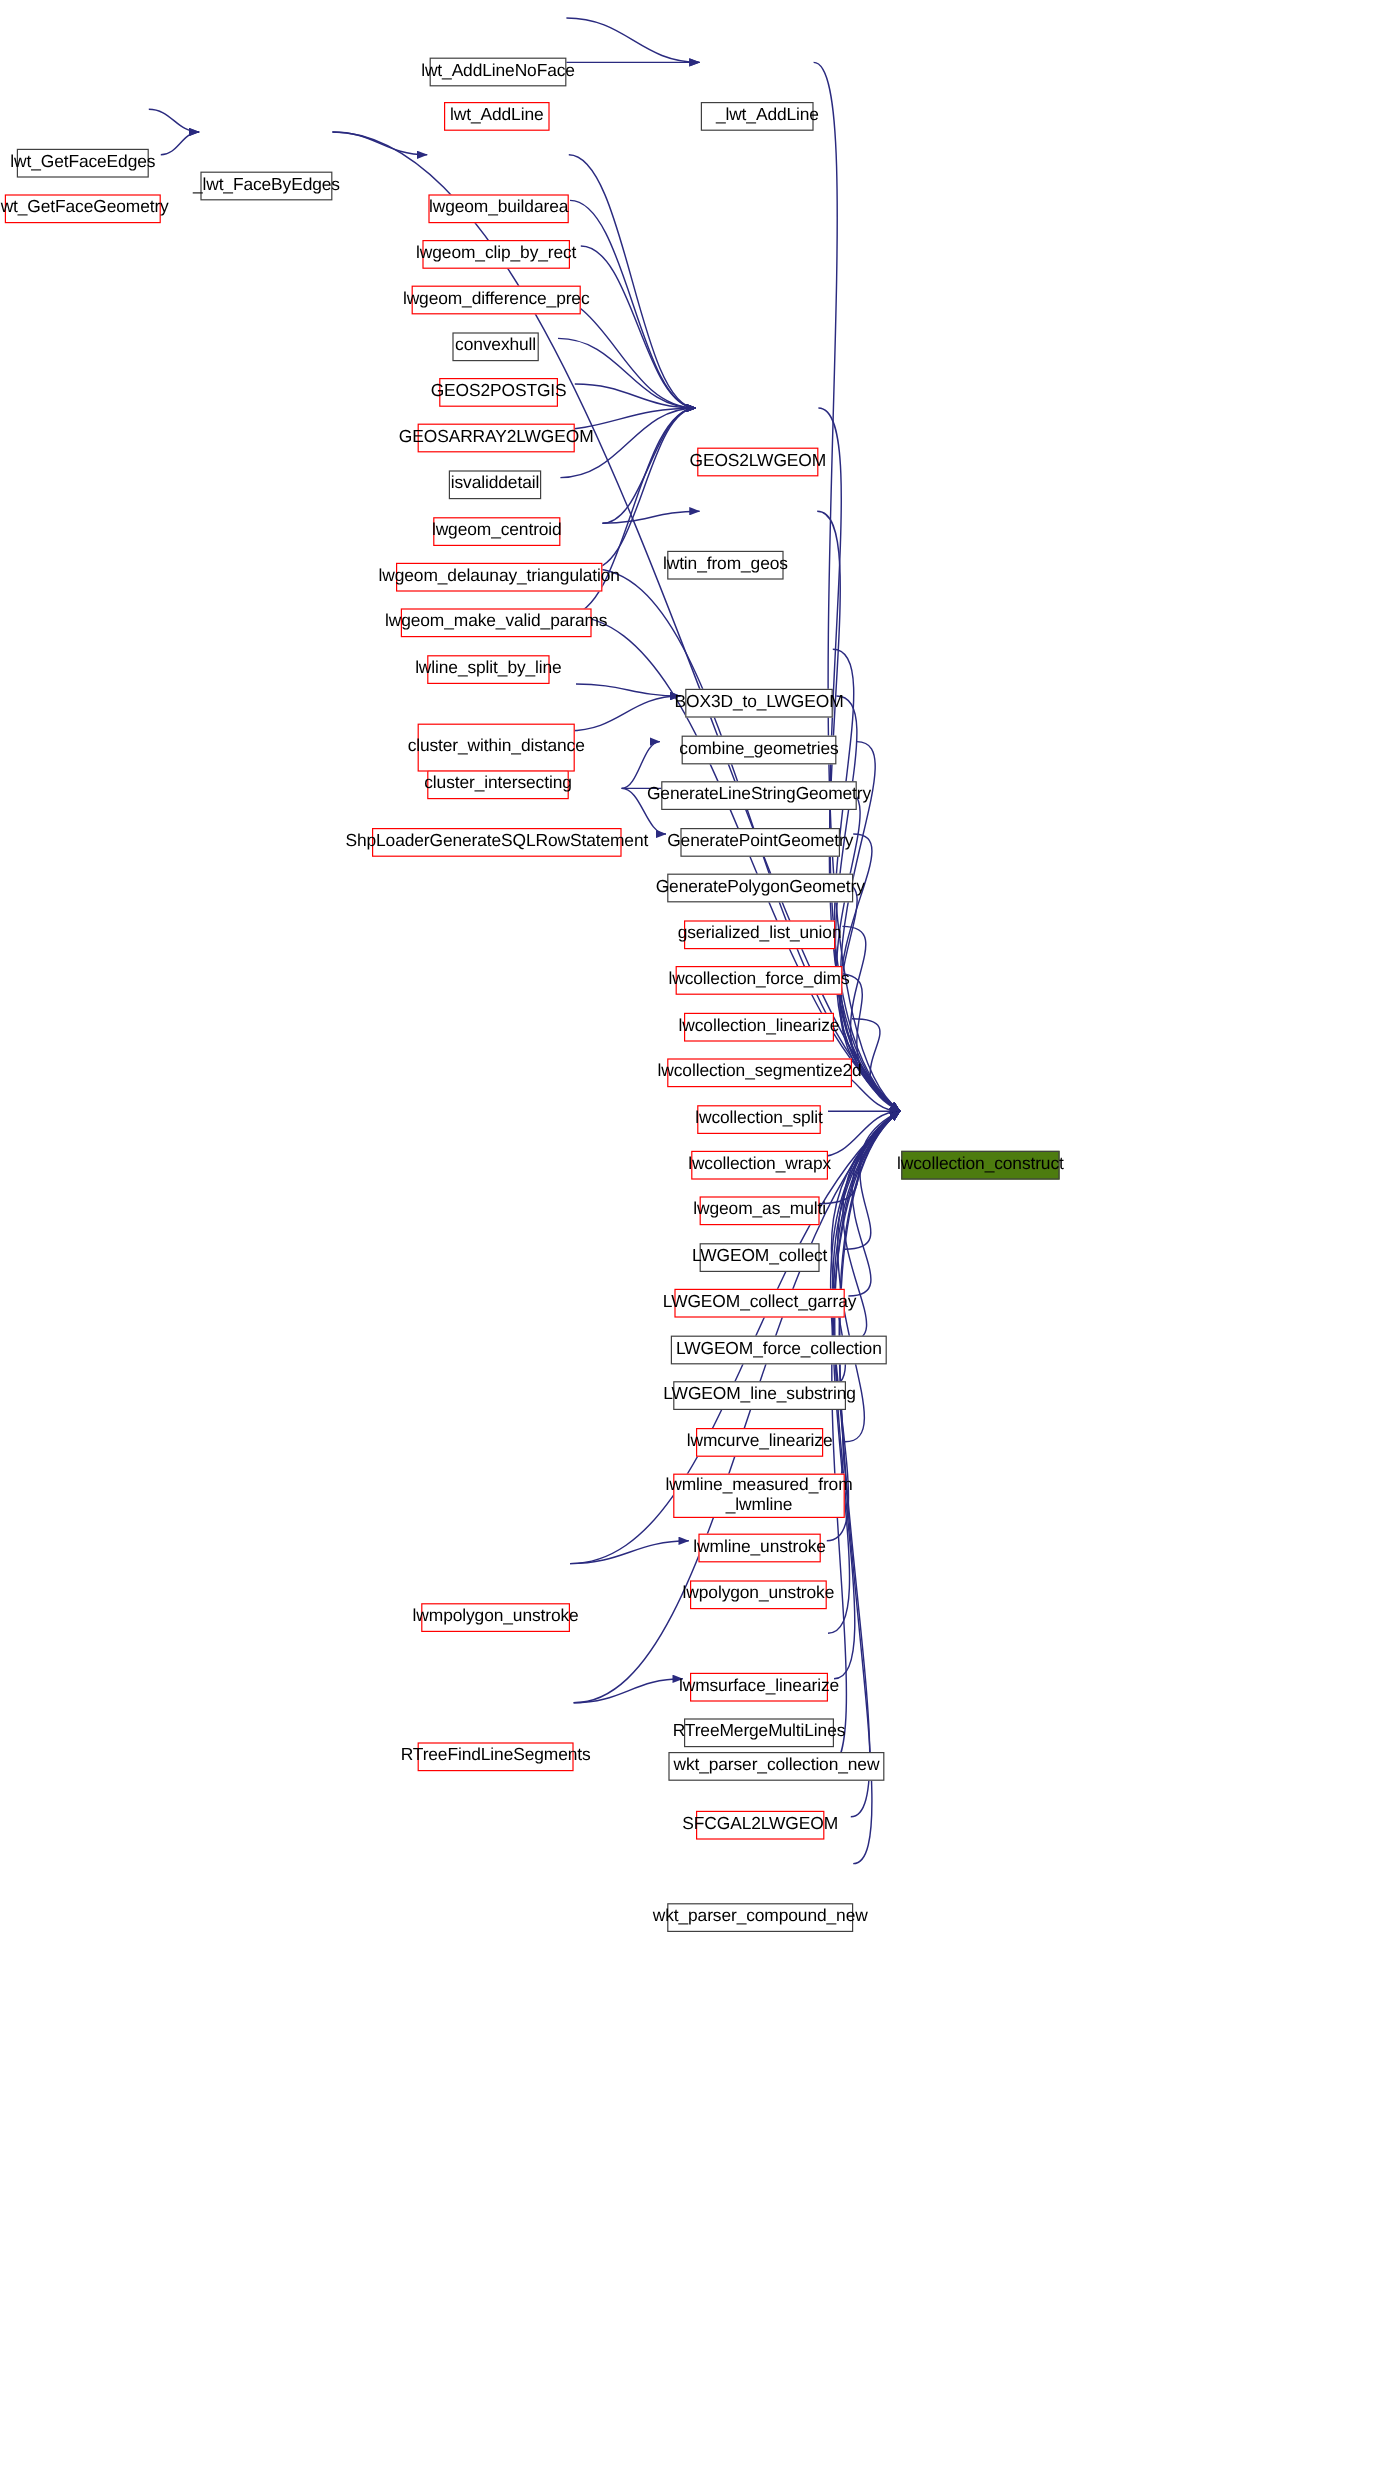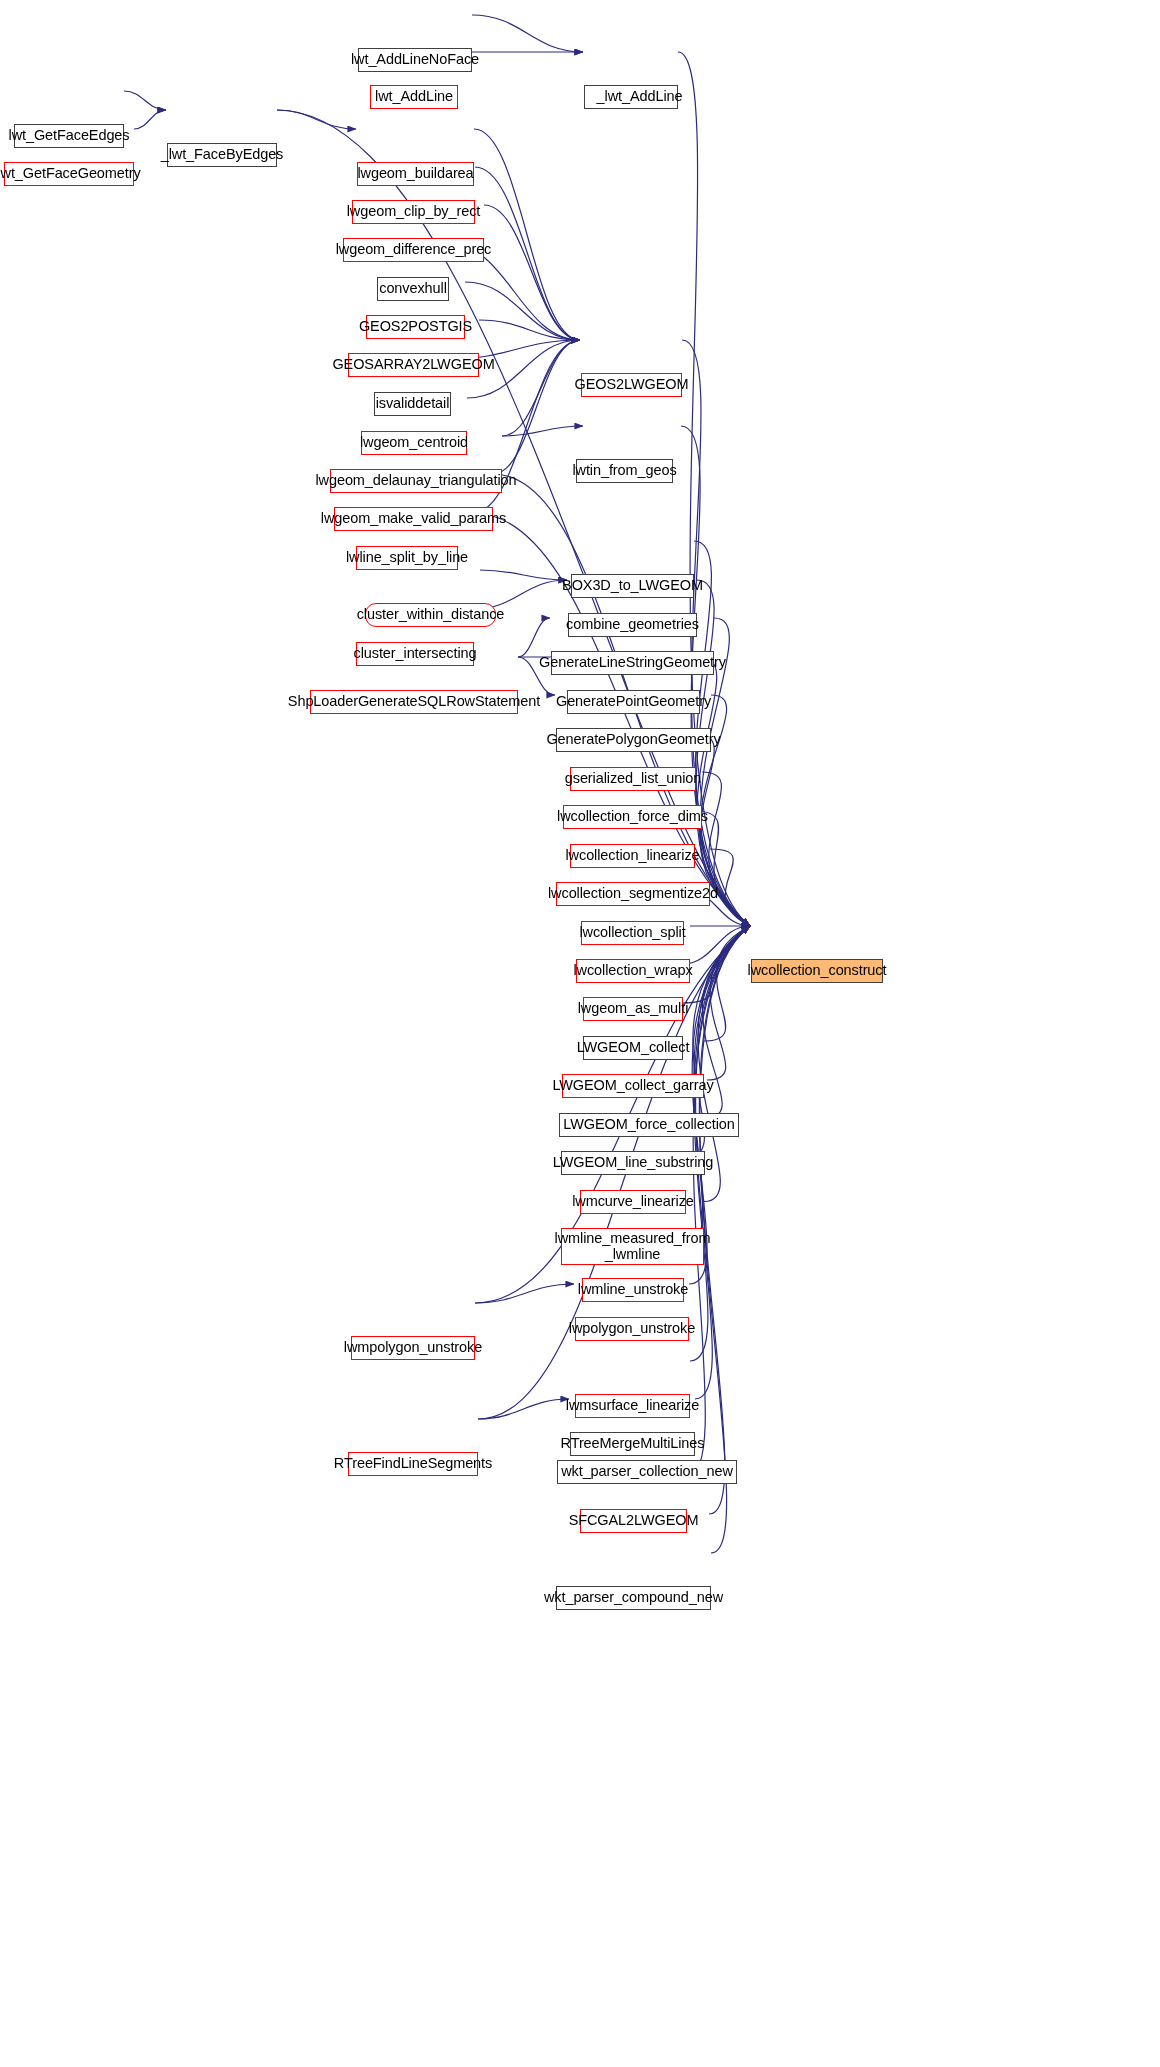--- a/index.html
+++ b/index.html
@@ -39,21 +39,21 @@
     margin-top: 45px;
   }
   .node.red {
     border: 1.4px solid #ff0000;
   }
   .node.black {
     border: 1.4px solid #404040;
   }
   .node.target {
     border: 1.4px solid #404040;
-    background: #fdba74;
+    background: #4d7c0f;
   }
   .node span {
     display: block;
   }
 </style>
 </head>
 <body>
 
 <div id="canvas">
   <svg id="edge-layer" viewBox="0 0 1160 2067" xmlns="http://www.w3.org/2000/svg">
@@ -129,26 +129,26 @@
       <div class="node black" style="left: 167px; top: 98px; width: 110px; height: 24px;"><span>_lwt_FaceByEdges</span></div>
       <div class="node red" style="left: 357px; top: 117px; width: 117px; height: 24px;"><span>lwgeom_buildarea</span></div>
       <div class="node red" style="left: 352px; top: 155px; width: 123px; height: 24px;"><span>lwgeom_clip_by_rect</span></div>
       <div class="node red" style="left: 343px; top: 193px; width: 141px; height: 24px;"><span>lwgeom_difference_prec</span></div>
       <div class="node black" style="left: 377px; top: 232px; width: 72px; height: 24px;"><span>convexhull</span></div>
       <div class="node red" style="left: 366px; top: 270px; width: 99px; height: 24px;"><span>GEOS2POSTGIS</span></div>
       <div class="node red" style="left: 348px; top: 308px; width: 131px; height: 24px;"><span>GEOSARRAY2LWGEOM</span></div>
       <div class="node red" style="left: 581px; top: 328px; width: 101px; height: 24px;"><span>GEOS2LWGEOM</span></div>
       <div class="node black" style="left: 374px; top: 347px; width: 77px; height: 24px;"><span>isvaliddetail</span></div>
       <div class="node red" style="left: 361px; top: 386px; width: 106px; height: 24px;"><span>lwgeom_centroid</span></div>
-      <div class="node black" style="left: 576px; top: 414px; width: 97px; height: 24px; justify-content: center;"><span>lwtin_from_geos</span></div>
+      <div class="node black" style="left: 556px; top: 414px; width: 97px; height: 24px; justify-content: center;"><span>lwtin_from_geos</span></div>
       <div class="node red" style="left: 330px; top: 424px; width: 172px; height: 24px;"><span>lwgeom_delaunay_triangulation</span></div>
       <div class="node red" style="left: 334px; top: 462px; width: 159px; height: 24px;"><span>lwgeom_make_valid_params</span></div>
       <div class="node red" style="left: 356px; top: 501px; width: 102px; height: 24px;"><span>lwline_split_by_line</span></div>
       <div class="node black" style="left: 571px; top: 529px; width: 123px; height: 24px;"><span>BOX3D_to_LWGEOM</span></div>
-      <div class="node red" style="left: 365px; top: 558px; width: 131px; height: 24px; border-radius: 11px;"><span>cluster_within_distance</span></div>
+      <div class="node red" style="left: 348px; top: 558px; width: 131px; height: 40px;"><span>cluster_within_distance</span></div>
       <div class="node black" style="left: 568px; top: 568px; width: 129px; height: 24px;"><span>combine_geometries</span></div>
       <div class="node red" style="left: 356px; top: 597px; width: 118px; height: 24px;"><span>cluster_intersecting</span></div>
       <div class="node black" style="left: 551px; top: 606px; width: 163px; height: 24px;"><span>GenerateLineStringGeometry</span></div>
       <div class="node red" style="left: 310px; top: 645px; width: 208px; height: 24px;"><span>ShpLoaderGenerateSQLRowStatement</span></div>
       <div class="node black" style="left: 567px; top: 645px; width: 133px; height: 24px;"><span>GeneratePointGeometry</span></div>
       <div class="node black" style="left: 556px; top: 683px; width: 155px; height: 24px;"><span>GeneratePolygonGeometry</span></div>
       <div class="node red" style="left: 570px; top: 722px; width: 126px; height: 24px;"><span>gserialized_list_union</span></div>
       <div class="node red" style="left: 563px; top: 760px; width: 139px; height: 24px;"><span>lwcollection_force_dims</span></div>
       <div class="node red" style="left: 570px; top: 799px; width: 125px; height: 24px;"><span>lwcollection_linearize</span></div>
       <div class="node red" style="left: 556px; top: 837px; width: 154px; height: 24px;"><span>lwcollection_segmentize2d</span></div>

